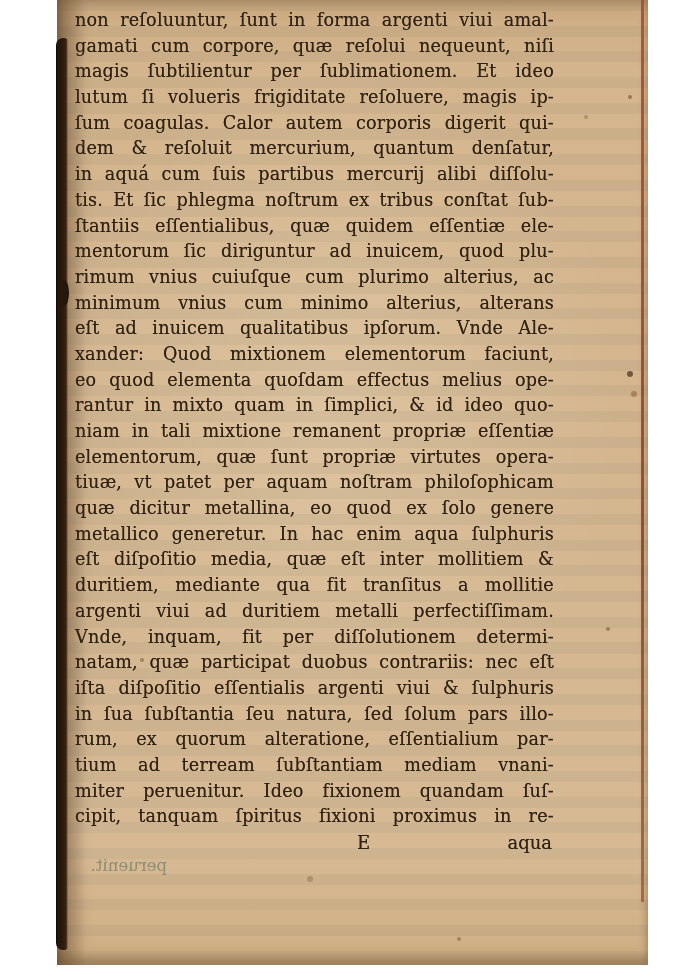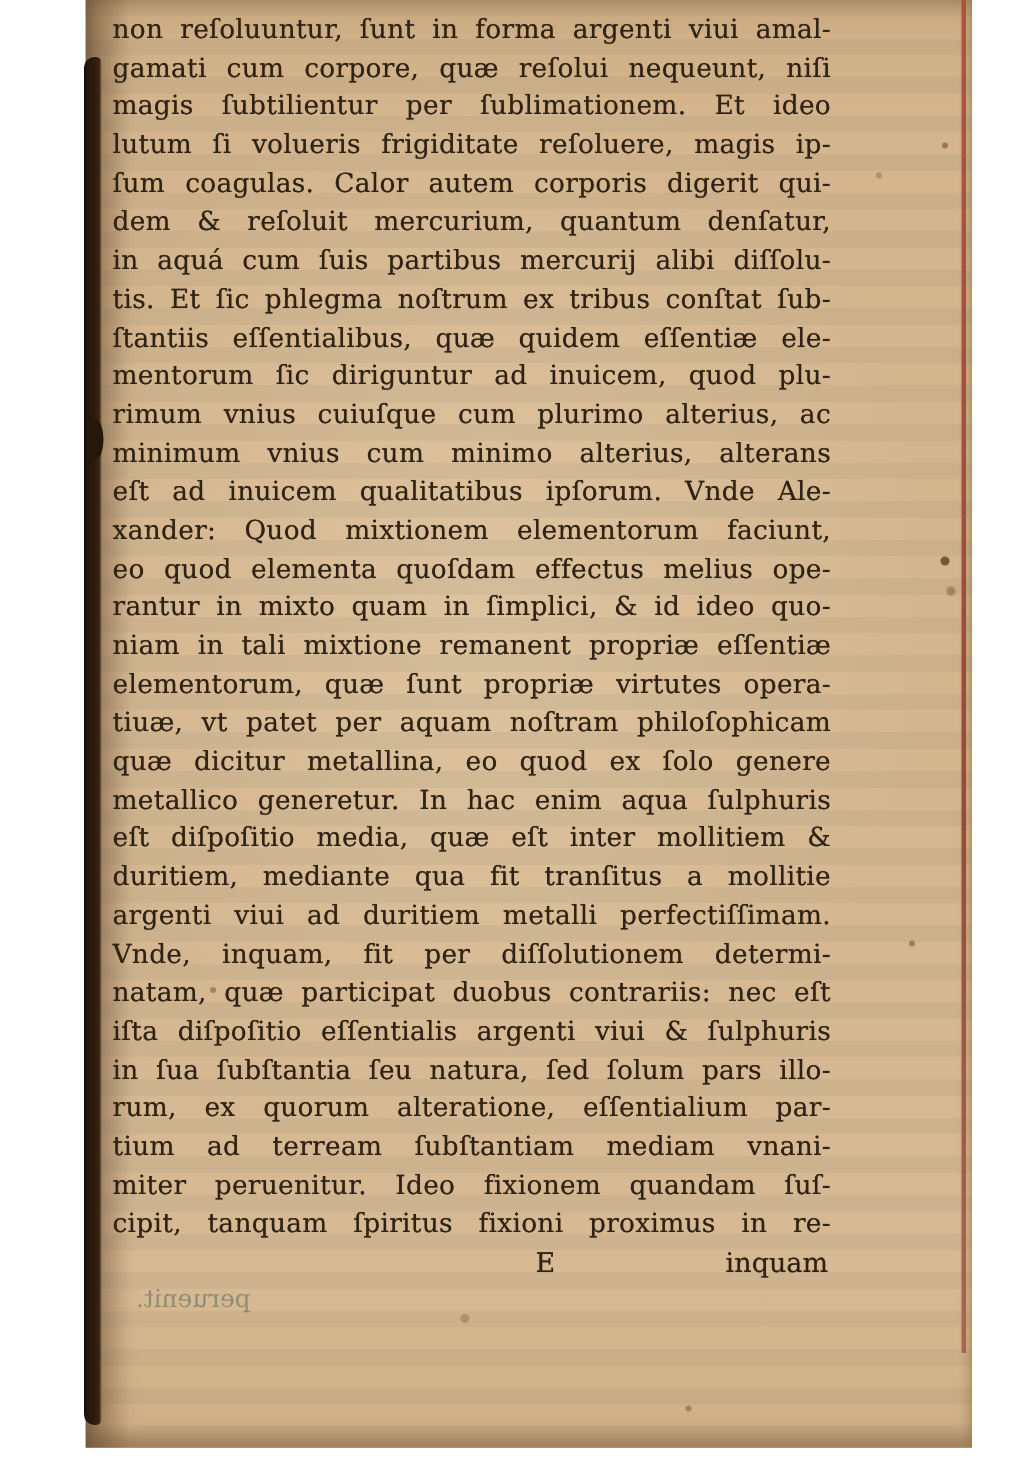--- a/index.html
+++ b/index.html
@@ -138,19 +138,19 @@
           <div class="line">iſta diſpoſitio eſſentialis argenti viui &amp; ſulphuris</div>
           <div class="line">in ſua ſubſtantia ſeu natura, ſed ſolum pars illo-</div>
           <div class="line">rum, ex quorum alteratione, eſſentialium par-</div>
           <div class="line">tium ad terream ſubſtantiam mediam vnani-</div>
           <div class="line">miter peruenitur. Ideo fixionem quandam ſuſ-</div>
           <div class="line">cipit, tanquam ſpiritus fixioni proximus in re-</div>
         </div>
 
       <div class="footer">
         <span class="sig">E</span>
-        <span class="catch">inquam</span>
+        <span class="catch">aqua</span>
       </div>
 
       <div class="ghost">peruenit.</div>
     </div>
   </div>
 </div>
 
 </body></html>

